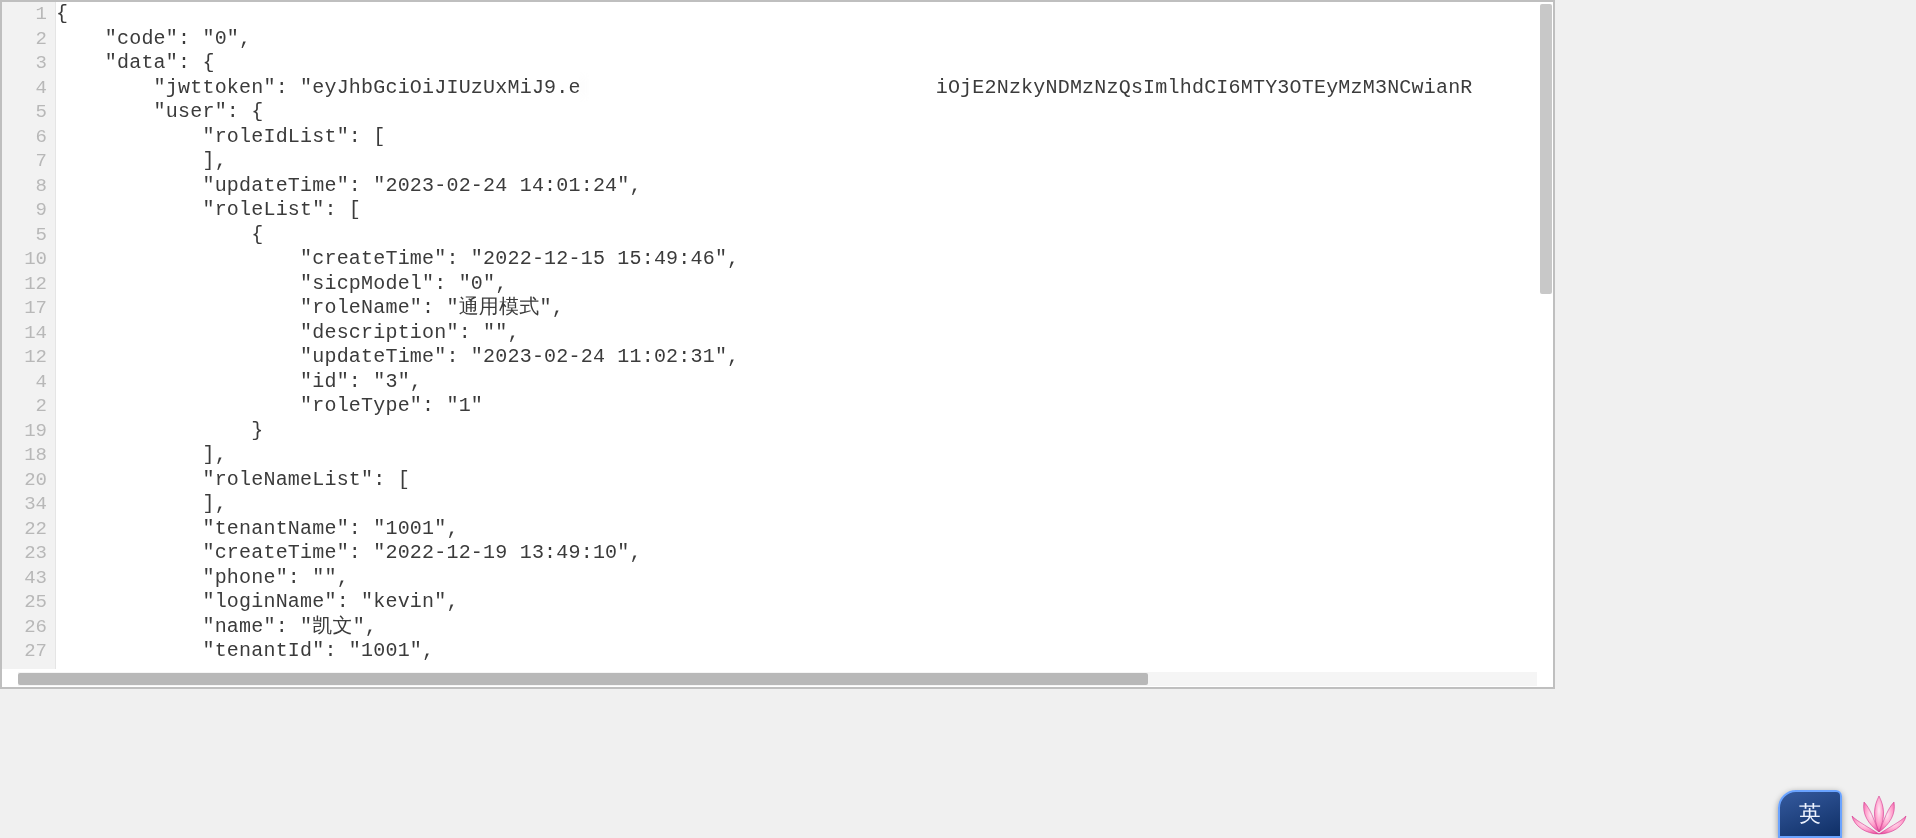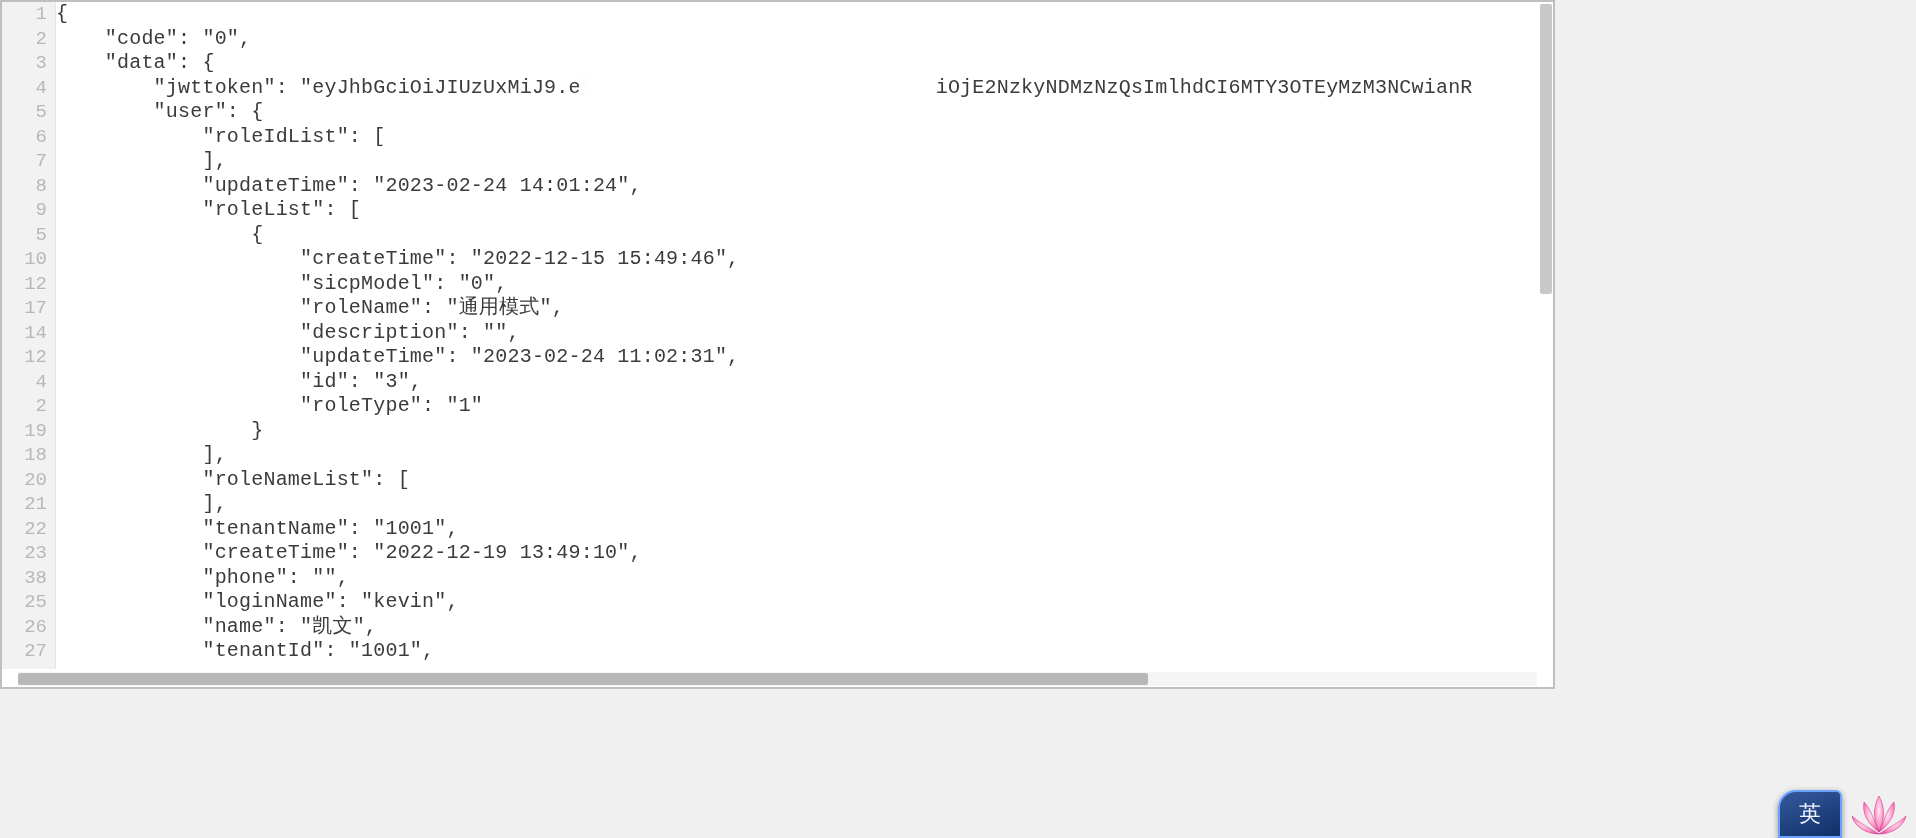--- a/index.html
+++ b/index.html
@@ -162,24 +162,24 @@
         <div class="ln">10</div>
         <div class="ln">12</div>
         <div class="ln">17</div>
         <div class="ln">14</div>
         <div class="ln">12</div>
         <div class="ln">4</div>
         <div class="ln">2</div>
         <div class="ln">19</div>
         <div class="ln">18</div>
         <div class="ln">20</div>
-        <div class="ln">21</div>
+        <div class="ln">34</div>
         <div class="ln">22</div>
         <div class="ln">23</div>
-        <div class="ln">38</div>
+        <div class="ln">43</div>
         <div class="ln">25</div>
         <div class="ln">26</div>
         <div class="ln">27</div>
       </div>
     <div class="content" id="content">
         <div class="line">{</div>
         <div class="line">    "code": "0",</div>
         <div class="line">    "data": {</div>
         <div class="line"><span>        "jwttoken": "eyJhbGciOiJIUzUxMiJ9.e</span><span class="redact"></span><span>iOjE2NzkyNDMzNzQsImlhdCI6MTY3OTEyMzM3NCwianR</span></div>
         <div class="line">        "user": {</div>

